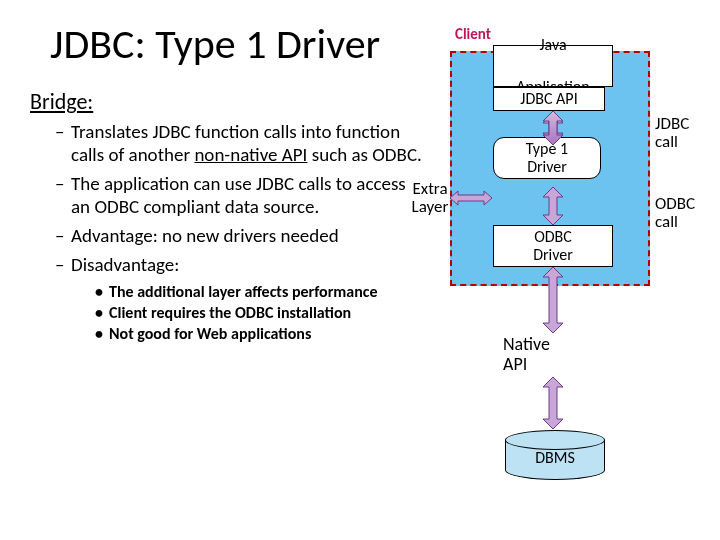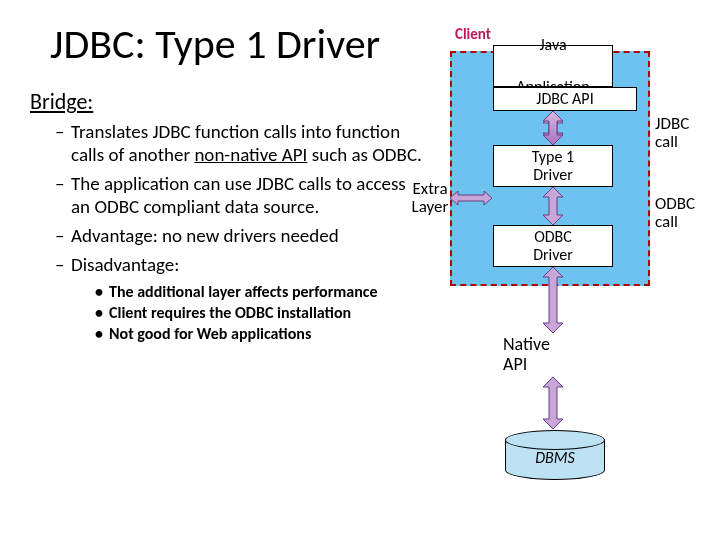--- a/index.html
+++ b/index.html
@@ -11,28 +11,28 @@
   .bullets .item::before { content: "–"; position: absolute; left: 0; }
   .sub { padding-left: 40px; font-size: 16px; }
   .sub .si { position: relative; padding-left: 14px; margin-bottom: 2px; font-weight: bold; }
   .sub .si::before { content: "•"; position: absolute; left: 0; }
   .ul { text-decoration: underline; }
   .diag { position: absolute; top: 25px; left: 455px; width: 200px; }
   .client-label { color: #be185d; font-weight: bold; font-size: 15px; position: absolute; left: 0; top: 0; }
   .client-box { position: absolute; top: 26px; left: -5px; width: 200px; height: 235px; border: 2px dashed #b00000; background: #6cc3ef; }
   .box { background: #fff; border: 1.5px solid #000; text-align: center; font-size: 16px; position: absolute; display: flex; flex-direction: column; justify-content: center; align-items: center; line-height: 1.1; }
   .java-app { top: 20px; left: 38px; width: 120px; height: 42px; gap: 24px; }
-  .jdbc-api { top: 62px; left: 38px; width: 144px; height: 24px; }
-  .type1 { top: 120px; left: 38px; width: 120px; height: 42px; }
+  .jdbc-api { top: 62px; left: 38px; width: 112px; height: 24px; }
+  .type1 { top: 112px; left: 38px; width: 108px; height: 42px; border-radius: 11px; }
   .odbc { top: 200px; left: 38px; width: 120px; height: 42px; }
   .native-api { position: absolute; top: 310px; left: 48px; width: 100px; text-align: left; font-size: 18px; line-height: 1.1; }
   .dbms { position: absolute; top: 405px; left: 50px; width: 100px; height: 50px; }
   .dbms .cyl-top { width: 100px; height: 20px; border: 1.5px solid #000; border-radius: 50%; background: #bde2f4; position: absolute; top: 0; }
   .dbms .cyl-body { width: 100px; height: 40px; border-left: 1.5px solid #000; border-right: 1.5px solid #000; border-bottom: 1.5px solid #000; border-radius: 0 0 50px 50px / 0 0 10px 10px; background: #bde2f4; position: absolute; top: 10px; }
-  .dbms .cyl-label { position: absolute; top: 18px; width: 100px; text-align: center; font-size: 16px; font-style: italic; }
+  .dbms .cyl-label { position: absolute; top: 18px; width: 100px; text-align: center; font-size: 16px; }
   .extra { position: absolute; top: 155px; left: -48px; width: 46px; font-size: 17px; text-align: center; line-height: 1.05; }
   .side { position: absolute; left: 200px; font-size: 17px; line-height: 1.05; }
   .jdbc-call { top: 90px; }
   .odbc-call { top: 170px; }
   svg.arrow { position: absolute; overflow: visible; }
 </style>
 </head>
 <body>
 
 <div class="title">JDBC:  Type 1 Driver</div>

